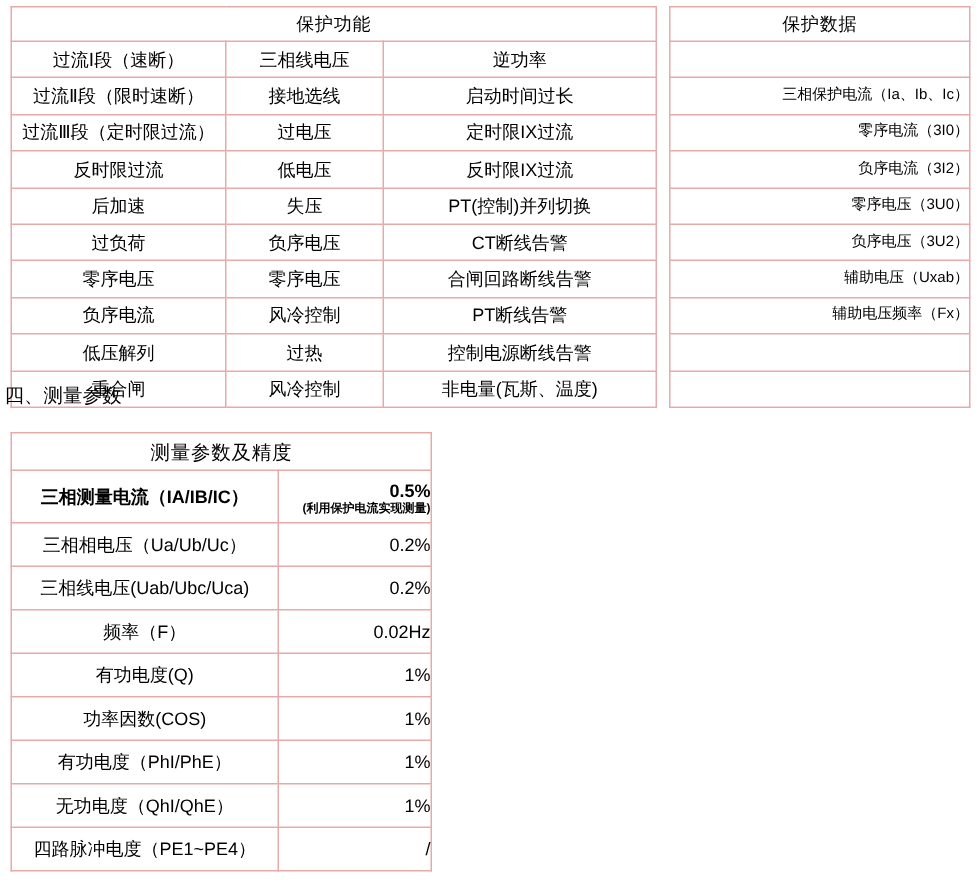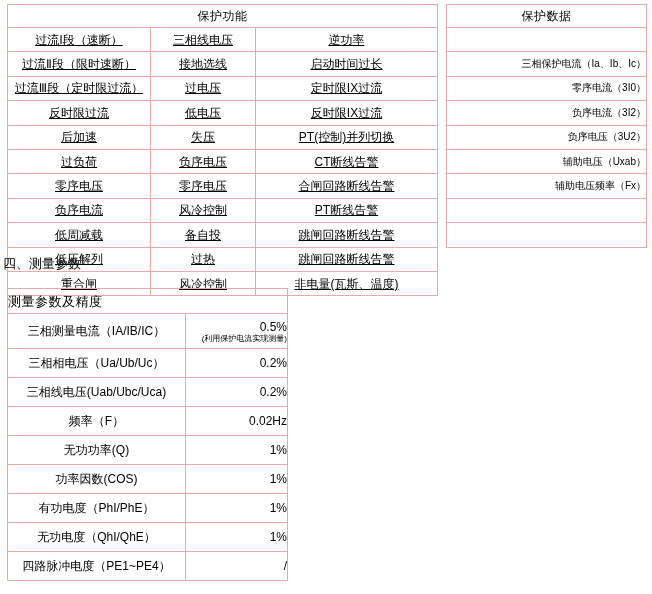--- a/index.html
+++ b/index.html
@@ -48,21 +48,20 @@
     height: 22px;
     letter-spacing: 0.5px;
   }
   .fn-table {
     width: 430px;
   }
   .fn-table td.cell {
     height: 23.4px;
     font-size: 12px;
     white-space: nowrap;
-    text-decoration: underline;
   }
   .fn-table col.c1 { width: 143px; }
   .fn-table col.c2 { width: 105px; }
   .fn-table col.c3 { width: 182px; }
 
   .data-table {
     width: 200px;
     margin-left: 8px;
   }
   .data-table td.cell {
@@ -106,35 +105,35 @@
   table.meas td {
     border: 1px solid #e8a9a9;
     font-size: 12px;
     line-height: 15px;
     padding: 0;
   }
   table.meas col.m1 { width: 178px; }
   table.meas col.m2 { width: 102px; }
   table.meas td.mhdr {
     height: 24px;
-    text-align: left;
+    text-align: center;
     font-size: 13px;
     letter-spacing: 0.5px;
   }
   table.meas td.name {
     height: 28px;
     text-align: center;
     white-space: nowrap;
   }
   table.meas td.val {
     height: 28px;
     text-align: right;
     white-space: nowrap;
   }
-  table.meas tr.first-row td { height: 34px; }
+  table.meas tr.first-row td { height: 34px; font-weight: bold; }
 </style>
 </head>
 <body>
 
 <div class="page">
 
   <div class="top-area">
 
     <table class="grid fn-table">
       <colgroup>
@@ -180,28 +179,23 @@
           <td class="cell">零序电压</td>
           <td class="cell">零序电压</td>
           <td class="cell">合闸回路断线告警</td>
         </tr>
         <tr>
           <td class="cell">负序电流</td>
           <td class="cell">风冷控制</td>
           <td class="cell">PT断线告警</td>
         </tr>
         <tr>
-          <td class="cell">低周减载</td>
-          <td class="cell">备自投</td>
-          <td class="cell">跳闸回路断线告警</td>
-        </tr>
-        <tr>
           <td class="cell">低压解列</td>
           <td class="cell">过热</td>
-          <td class="cell">跳闸回路断线告警</td>
+          <td class="cell">控制电源断线告警</td>
         </tr>
         <tr>
           <td class="cell">重合闸</td>
           <td class="cell">风冷控制</td>
           <td class="cell">非电量(瓦斯、温度)</td>
         </tr>
       </tbody>
     </table>
 
     <table class="grid data-table">
@@ -216,20 +210,23 @@
             <td class="blank"></td>
           </tr>
         <tr>
             <td class="cell">三相保护电流（Ia、Ib、Ic）</td>
           </tr>
         <tr>
             <td class="cell">零序电流（3I0）</td>
           </tr>
         <tr>
             <td class="cell">负序电流（3I2）</td>
+          </tr>
+        <tr>
+            <td class="cell">零序电压（3U0）</td>
           </tr>
         <tr>
             <td class="cell">负序电压（3U2）</td>
           </tr>
         <tr>
             <td class="cell">辅助电压（Uxab）</td>
           </tr>
         <tr>
             <td class="cell">辅助电压频率（Fx）</td>
           </tr>
@@ -269,21 +266,21 @@
         </tr>
         <tr>
           <td class="name">三相线电压(Uab/Ubc/Uca)</td>
           <td class="val">0.2%</td>
         </tr>
         <tr>
           <td class="name">频率（F）</td>
           <td class="val">0.02Hz</td>
         </tr>
         <tr>
-          <td class="name">无功功率(Q)</td>
+          <td class="name">有功电度(Q)</td>
           <td class="val">1%</td>
         </tr>
         <tr>
           <td class="name">功率因数(COS)</td>
           <td class="val">1%</td>
         </tr>
         <tr>
           <td class="name">有功电度（PhI/PhE）</td>
           <td class="val">1%</td>
         </tr>

